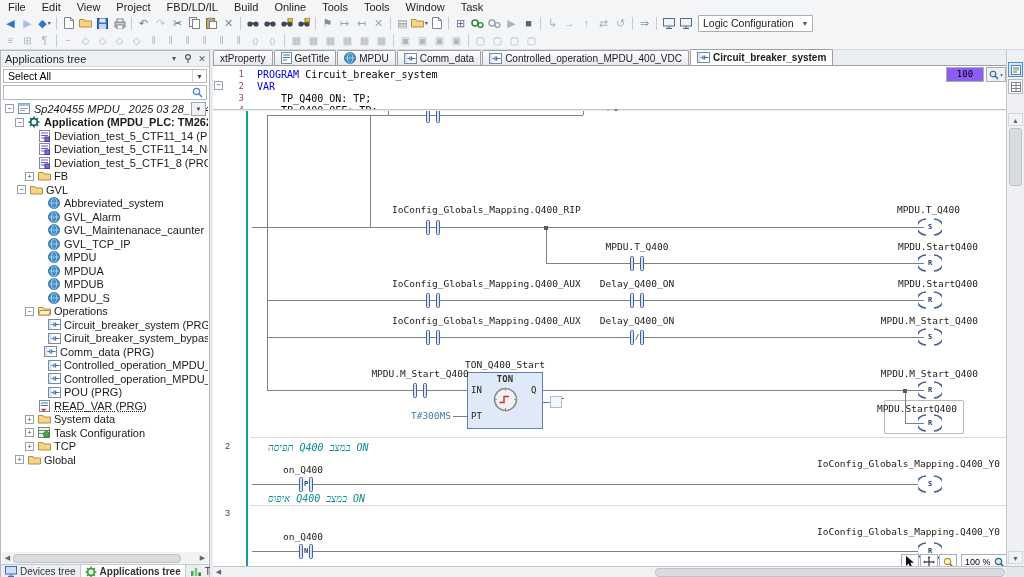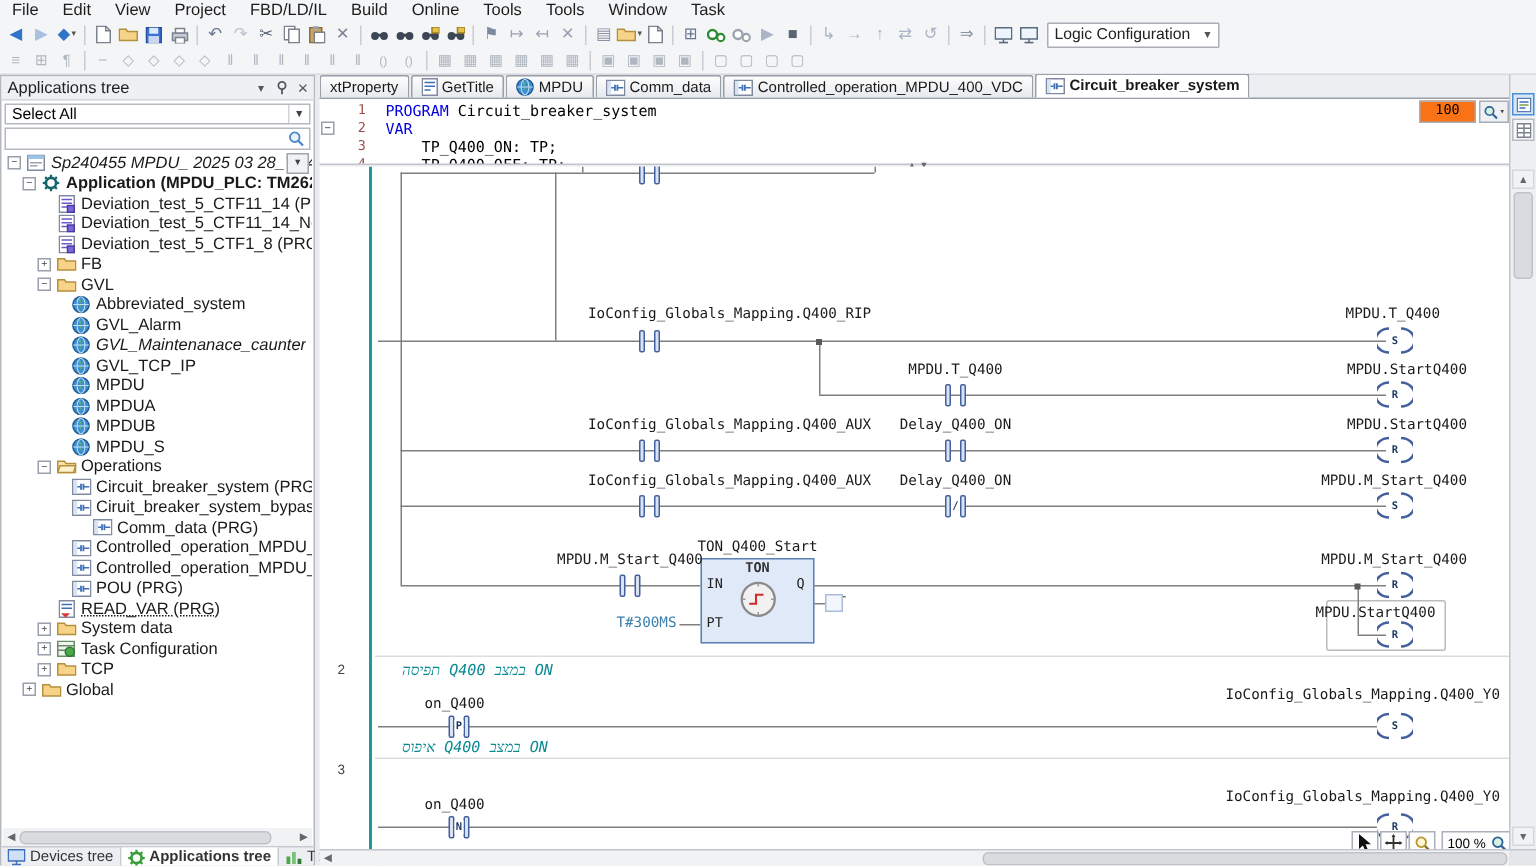--- a/index.html
+++ b/index.html
@@ -59,21 +59,21 @@
                 display:flex;align-items:center;justify-content:center}
   #decl{position:absolute;left:213px;top:66px;width:793px;height:44px;background:#fff;overflow:hidden;
         font-family:"DejaVu Sans Mono",monospace;font-size:10px;border-bottom:1px solid #c2c6cc;box-sizing:border-box}
   .dline{height:12px;display:flex;align-items:center;white-space:pre}
   .dnum{width:31px;text-align:right;padding-right:7px;color:#9a5050;font-size:9px;flex:none}
   .dcode{padding-left:6px}
   .kw{color:#0000e0}
   #decl-fold{position:absolute;left:1px;top:15px;width:9px;height:9px;border:1px solid #98a0ab;font-size:7px;line-height:7px;
              text-align:center;color:#444;background:#fff;box-sizing:border-box}
   #decl-zoom{position:absolute;left:733px;top:1px;display:flex;align-items:center;gap:2px}
-  #decl-zoom .zbox{width:36px;height:13px;border:1px solid #a9adb5;background:#f97316;font-size:9px;text-align:center;line-height:13px}
+  #decl-zoom .zbox{width:36px;height:13px;border:1px solid #a9adb5;background:#8b5cf6;font-size:9px;text-align:center;line-height:13px}
   #decl-zoom .zbtn{width:18px;height:13px;border:1px solid #a9adb5;background:#eef0f3;display:flex;align-items:center;justify-content:center;gap:1px}
   #split-arrows{position:absolute;left:605px;top:108px;font-size:6px;color:#667;letter-spacing:2px}
   #ladder{position:absolute;left:213px;top:111px;width:793px;height:455px;background:#fff;overflow:hidden;
           font-family:"DejaVu Sans Mono",monospace}
   .wire{position:absolute;background:#7f7f7f}
   .lsep{position:absolute;height:1px;background:#dcdcdc}
   .rail{position:absolute;width:2px;background:#179aa0}
   .rnum{position:absolute;font-size:9px;color:#444;width:16px;text-align:right;font-family:"Liberation Sans",sans-serif}
   .contact{position:absolute;width:14px;height:15px}
   .cbar{position:absolute;top:0;width:4px;height:15px;background:#d9e3f3;border:1px solid #44609c;border-radius:1.5px;box-sizing:border-box}
@@ -505,21 +505,21 @@
         </div>
         <div class="trow" style="padding-left: 23px;">
           <span class="texp">+</span>
           <span class="ticn">
             <svg width="13" height="10" viewBox="0 0 13 10">
               <path d="M0.5,1.5 h4.5 l1,1.5 h6.5 v6 h-12 z" fill="#f6d386" stroke="#b5903c"></path>
             </svg>
           </span>
           <span class="tlbl">FB</span>
         </div>
-        <div class="trow" style="padding-left: 23px;">
+        <div class="trow" style=" margin-left: 15px;">
           <span class="texp">−</span>
           <span class="ticn">
             <svg width="13" height="10" viewBox="0 0 13 10">
               <path d="M0.5,1.5 h4.5 l1,1.5 h6.5 v6 h-12 z" fill="#f6d386" stroke="#b5903c"></path>
             </svg>
           </span>
           <span class="tlbl">GVL</span>
         </div>
         <div class="trow" style="padding-left: 33px;">
           <span class="tspc"></span>
@@ -538,21 +538,21 @@
           <span class="ticn">
             <svg width="12" height="12" viewBox="0 0 12 12">
               <circle cx="6" cy="6" r="5.4" fill="#3e8ed0" stroke="#1d5c96"></circle>
               <path d="M4,1.6 q3,1.2 1.5,3.4 q-1.5,2.2 0.8,3.2" fill="#67b66b" stroke="none"></path>
               <ellipse cx="6" cy="6" rx="2.6" ry="5.2" fill="none" stroke="#bfe0f2" stroke-width="0.7"></ellipse>
               <line x1="0.8" y1="6" x2="11.2" y2="6" stroke="#bfe0f2" stroke-width="0.7"></line>
             </svg>
           </span>
           <span class="tlbl">GVL_Alarm</span>
         </div>
-        <div class="trow" style="padding-left: 33px; font-style: italic;">
+        <div class="trow" style="padding-left: 33px;">
           <span class="tspc"></span>
           <span class="ticn">
             <svg width="12" height="12" viewBox="0 0 12 12">
               <circle cx="6" cy="6" r="5.4" fill="#3e8ed0" stroke="#1d5c96"></circle>
               <path d="M4,1.6 q3,1.2 1.5,3.4 q-1.5,2.2 0.8,3.2" fill="#67b66b" stroke="none"></path>
               <ellipse cx="6" cy="6" rx="2.6" ry="5.2" fill="none" stroke="#bfe0f2" stroke-width="0.7"></ellipse>
               <line x1="0.8" y1="6" x2="11.2" y2="6" stroke="#bfe0f2" stroke-width="0.7"></line>
             </svg>
           </span>
           <span class="tlbl">GVL_Maintenanace_caunter</span>
@@ -648,21 +648,21 @@
               <rect x="0.5" y="0.5" width="12" height="10" fill="#fff" stroke="#7f8aa0"></rect>
               <rect x="1" y="1" width="2.5" height="9" fill="#d8e4f4"></rect>
               <line x1="3.5" y1="5.5" x2="5.5" y2="5.5" stroke="#3d6fb8"></line>
               <line x1="8" y1="5.5" x2="11.5" y2="5.5" stroke="#3d6fb8"></line>
               <line x1="6" y1="3.5" x2="6" y2="7.5" stroke="#3d6fb8" stroke-width="1.2"></line>
               <line x1="7.6" y1="3.5" x2="7.6" y2="7.5" stroke="#3d6fb8" stroke-width="1.2"></line>
             </svg>
           </span>
           <span class="tlbl">Ciruit_breaker_system_bypas (PRG)</span>
         </div>
-        <div class="trow" style="padding-left: 47px;">
+        <div class="trow" style="padding-left: 29px;">
           <span class="tspc"></span>
           <span class="ticn">
             <svg width="13" height="11" viewBox="0 0 13 11">
               <rect x="0.5" y="0.5" width="12" height="10" fill="#fff" stroke="#7f8aa0"></rect>
               <rect x="1" y="1" width="2.5" height="9" fill="#d8e4f4"></rect>
               <line x1="3.5" y1="5.5" x2="5.5" y2="5.5" stroke="#3d6fb8"></line>
               <line x1="8" y1="5.5" x2="11.5" y2="5.5" stroke="#3d6fb8"></line>
               <line x1="6" y1="3.5" x2="6" y2="7.5" stroke="#3d6fb8" stroke-width="1.2"></line>
               <line x1="7.6" y1="3.5" x2="7.6" y2="7.5" stroke="#3d6fb8" stroke-width="1.2"></line>
             </svg>

